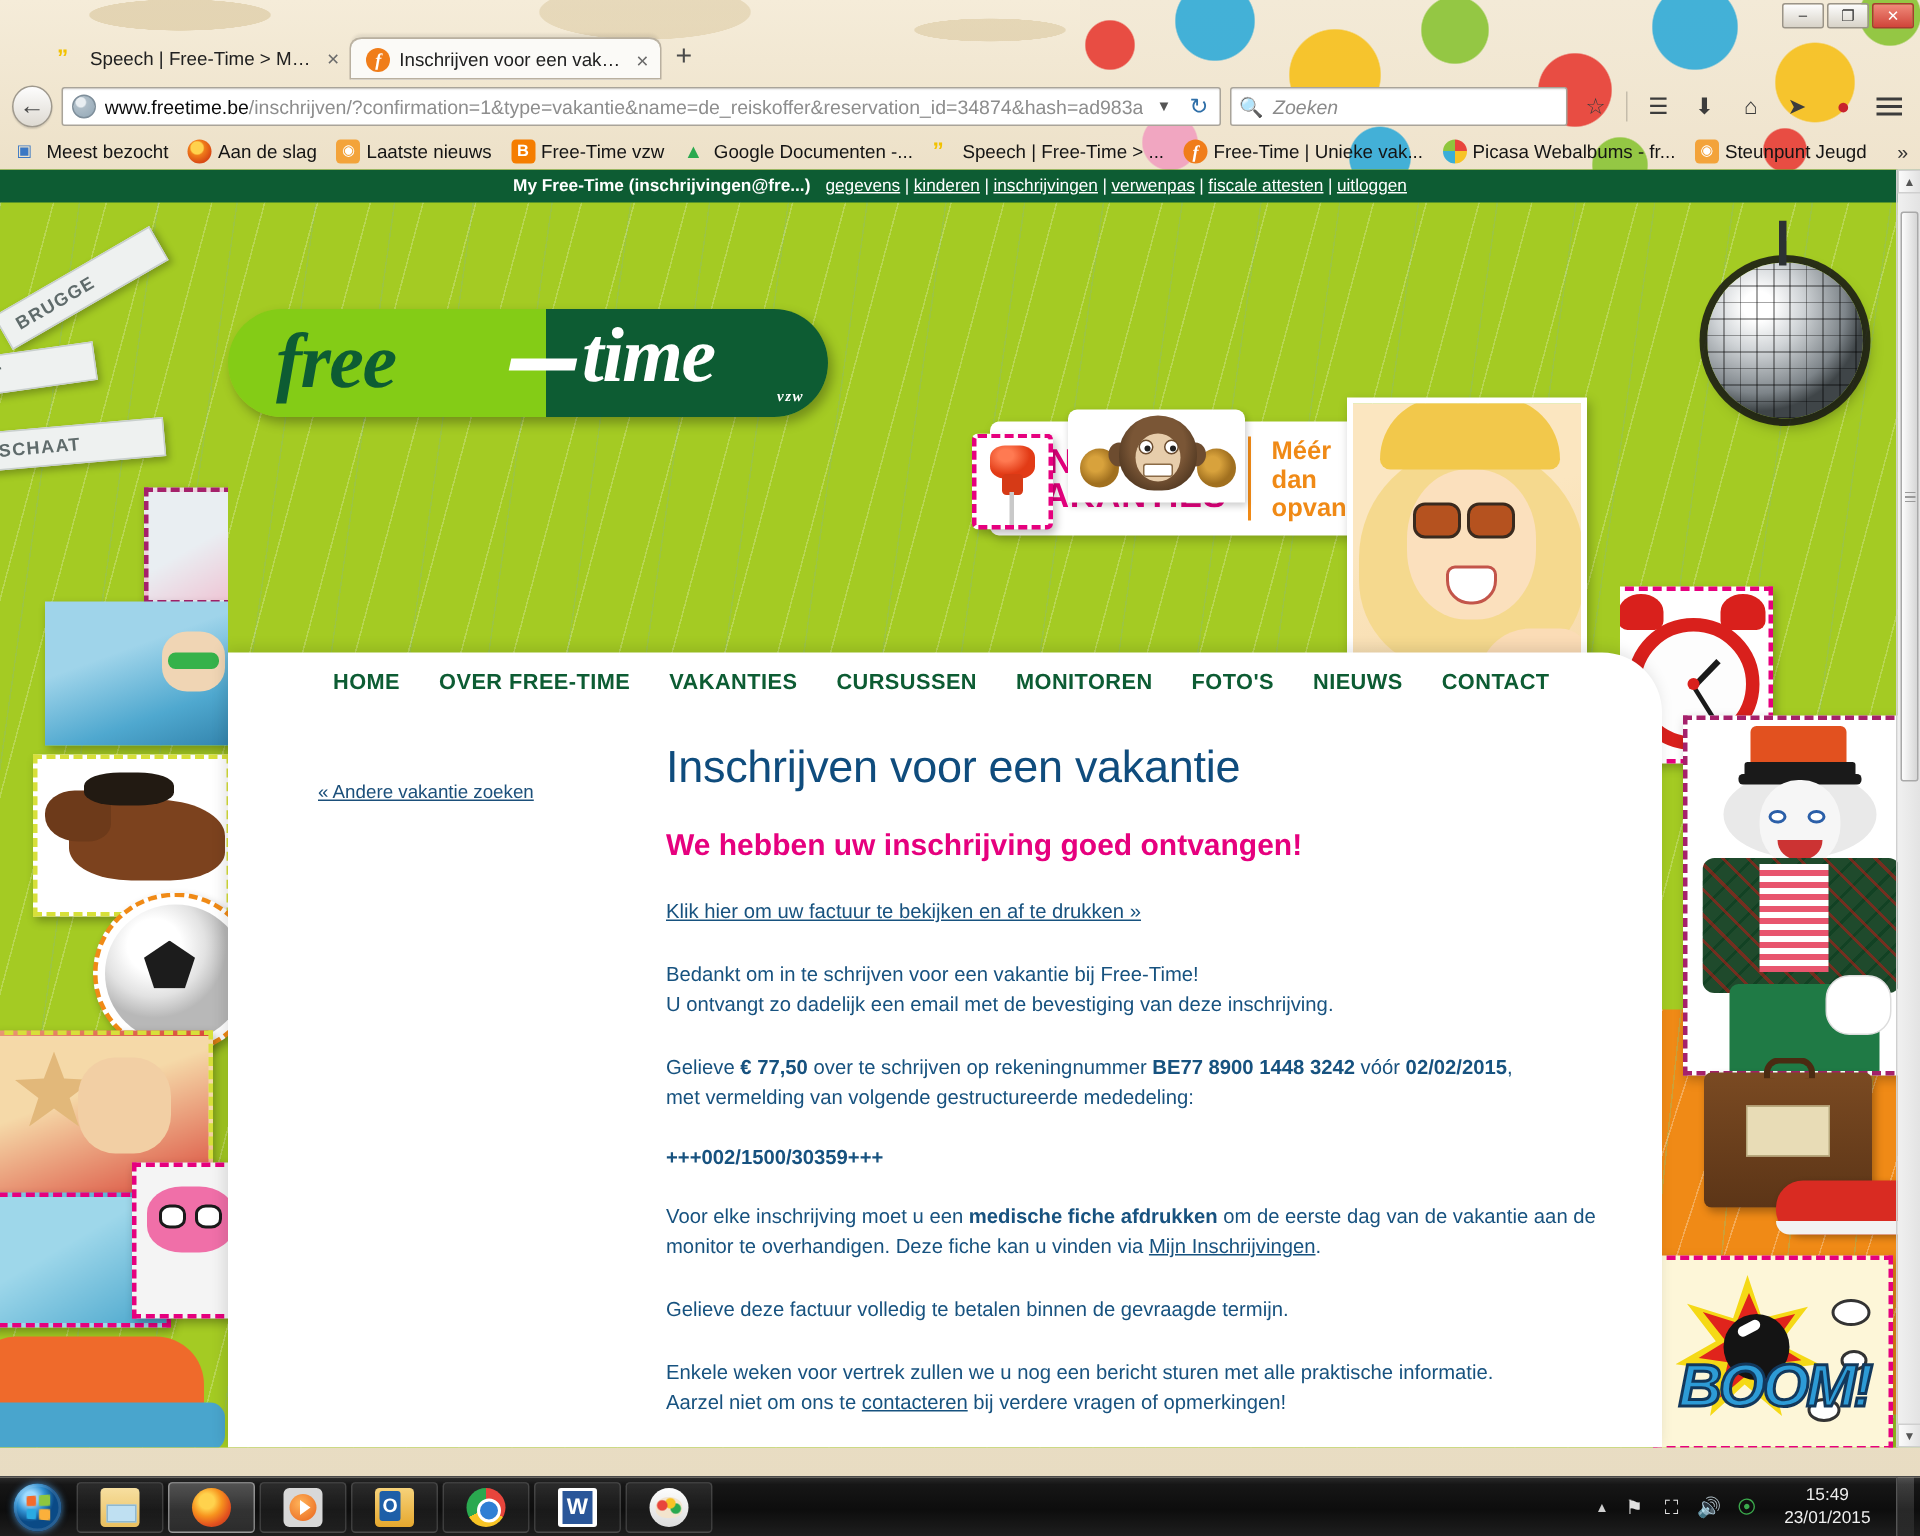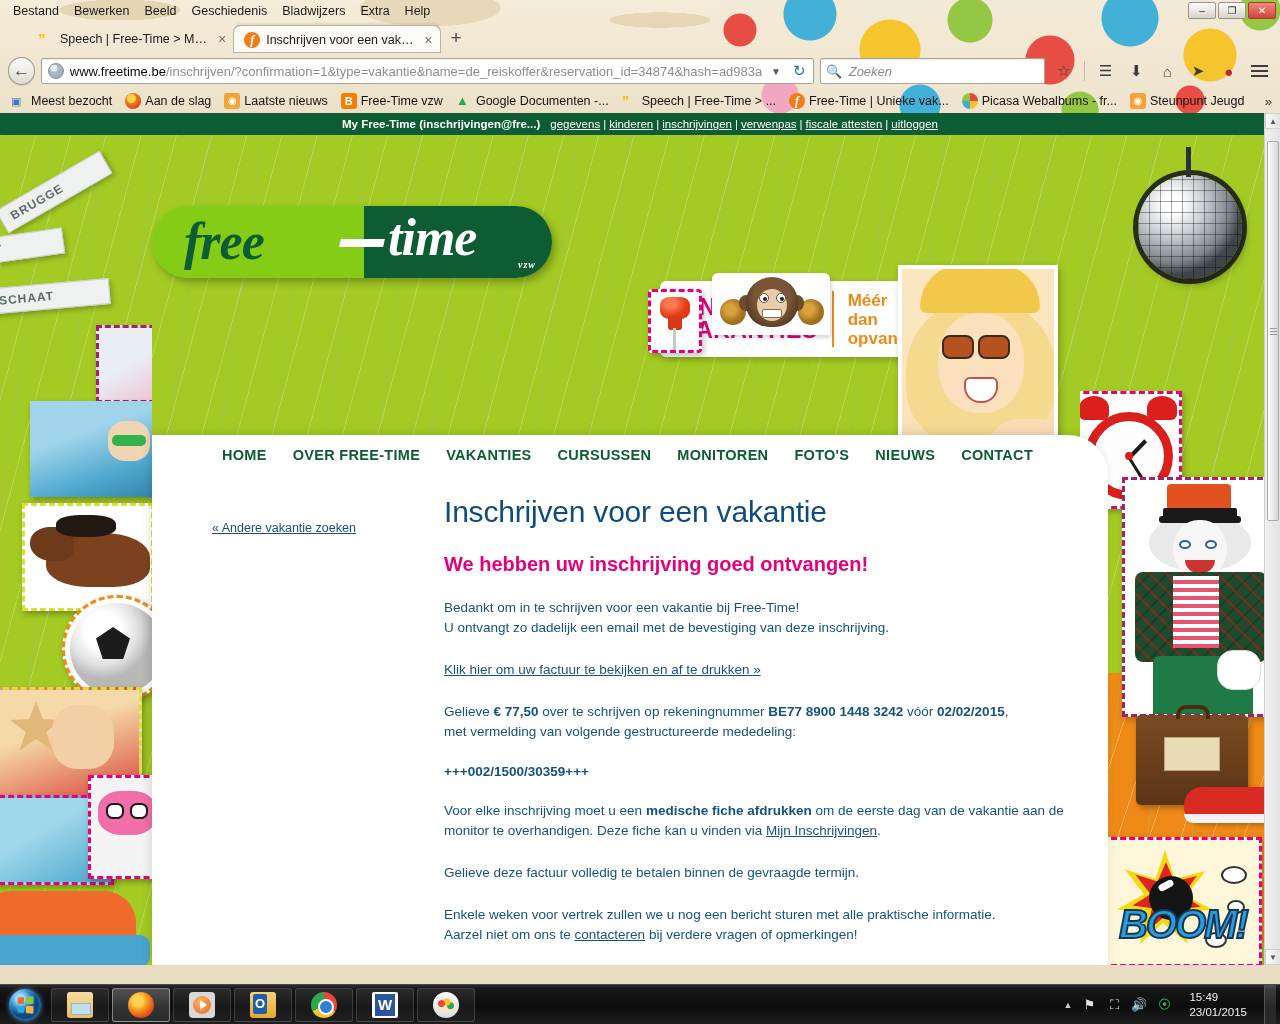--- a/index.html
+++ b/index.html
@@ -464,21 +464,21 @@
   .ic.word { background:#fff; border-radius:2px; }
   .ic.word:after{content:"W";position:absolute;left:3px;top:2px;width:20px;height:22px;background:#2a5699;color:#fff;font:bold 15px/22px "Liberation Sans",sans-serif;text-align:center;}
   .ic.paint { background:linear-gradient(#fdfdfd,#dcdcdc); border-radius:50%; }
   .ic.paint:after{content:"";position:absolute;left:4px;top:6px;width:18px;height:14px;border-radius:50% 50% 40% 40%;
     background: radial-gradient(circle at 25% 40%, #e8453c 0 3px, transparent 4px),
                 radial-gradient(circle at 55% 30%, #f7c325 0 3px, transparent 4px),
                 radial-gradient(circle at 75% 55%, #2aa94f 0 3px, transparent 4px), #f3e4cd;}
   #tray { margin-left:auto; display:flex; align-items:center; gap:9px; padding-right:4px; color:#dcdcdc; font-size:12px; }
   #tray .tri { font-size:9px; color:#cfcfcf; }
   #tray .ticon { width:16px;height:16px;display:flex;align-items:center;justify-content:center;color:#e2e2e2;font-size:13px;}
-  #clockarea { line-height:15px; font-size:11.5px; color:#f0f0f0; padding: 0 8px; }
+  #clockarea { text-align:center; line-height:15px; font-size:11.5px; color:#f0f0f0; padding: 0 8px; }
   #showdesktop { width:12px;height:40px;background:linear-gradient(rgba(255,255,255,.18),rgba(255,255,255,.05));border-left:1px solid #555; }
 
   
   #wincontrols {
     position:absolute; right:4px; top:2px; display:flex; gap:2px; z-index:8;
   }
   #wincontrols div {
     width:28px;height:17px; border:1px solid #9a9488; border-radius:2px;
     background: linear-gradient(#fdfdfd,#d8d3c8);
     display:flex;align-items:center;justify-content:center;font-size:10px;color:#333;
@@ -491,29 +491,20 @@
 <div id="browser">
   <div class="persona-left"></div>
   <div class="persona"></div>
 
   <div id="wincontrols">
     <div>–</div>
     <div>❐</div>
     <div class="close">✕</div>
   </div>
 
-  <div id="menubar">
-    <div class="mi">Bestand</div>
-    <div class="mi">Bewerken</div>
-    <div class="mi">Beeld</div>
-    <div class="mi">Geschiedenis</div>
-    <div class="mi">Bladwijzers</div>
-    <div class="mi">Extra</div>
-    <div class="mi">Help</div>
-  </div>
 
   <div id="tabstrip">
     <div class="tab inactive">
       <span class="favi quote">”</span>
       <span class="tlabel">Speech | Free-Time &gt; Mod...</span>
       <span class="tclose">×</span>
     </div>
     <div class="tab active">
       <span class="favi ftime">f</span>
       <span class="tlabel">Inschrijven voor een vakan...</span>
@@ -730,25 +721,25 @@
 
     <div id="panel">
       <div id="content">
         <div id="leftcol">
           <a href="#">« Andere vakantie zoeken</a>
         </div>
         <div id="maincol">
           <h1>Inschrijven voor een vakantie</h1>
           <h2>We hebben uw inschrijving goed ontvangen!</h2>
           <p>
+            <a href="#">Klik hier om uw factuur te bekijken en af te drukken »</a>
+          </p>
+          <p>
             <span>Bedankt om in te schrijven voor een vakantie bij Free-Time!</span><br>
             <span>U ontvangt zo dadelijk een email met de bevestiging van deze inschrijving.</span>
-          </p>
-          <p>
-            <a href="#">Klik hier om uw factuur te bekijken en af te drukken »</a>
           </p>
           <p>
             <span>Gelieve </span><b>€ 77,50</b><span> over te schrijven op rekeningnummer </span><b>BE77 8900 1448 3242</b><span> vóór </span><b>02/02/2015</b><span>,</span><br>
             <span>met vermelding van volgende gestructureerde mededeling:</span>
           </p>
           <div class="struct">+++002/1500/30359+++</div>
           <p>
             <span>Voor elke inschrijving moet u een </span><b>medische fiche afdrukken</b><span> om de eerste dag van de vakantie aan de monitor te overhandigen. Deze fiche kan u vinden via </span><a href="#">Mijn Inschrijvingen</a><span>.</span>
           </p>
           <p>Gelieve deze factuur volledig te betalen binnen de gevraagde termijn.</p>

